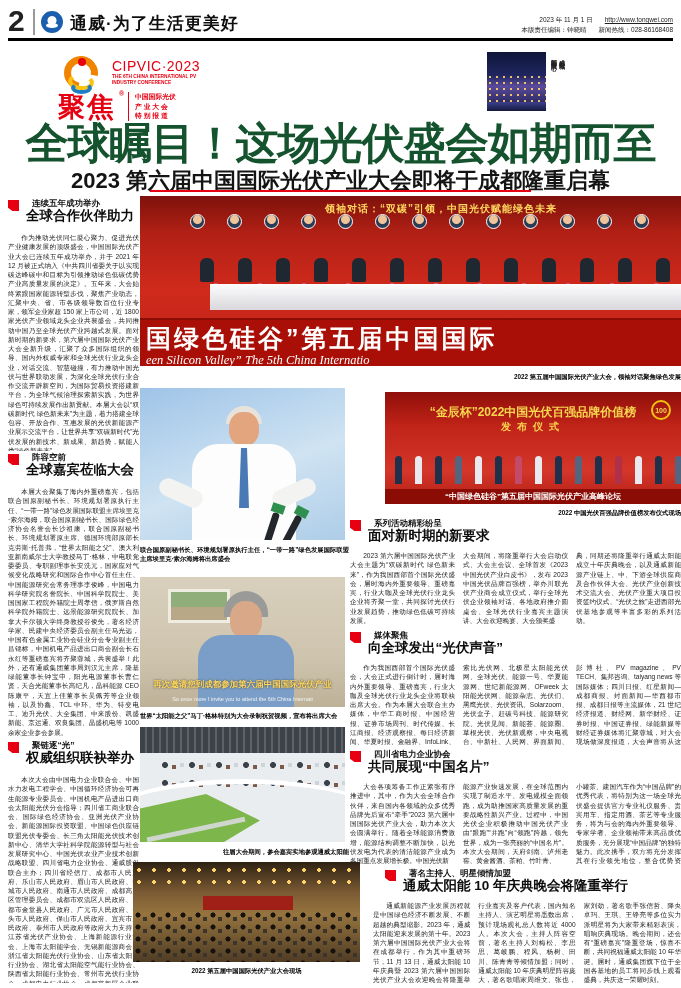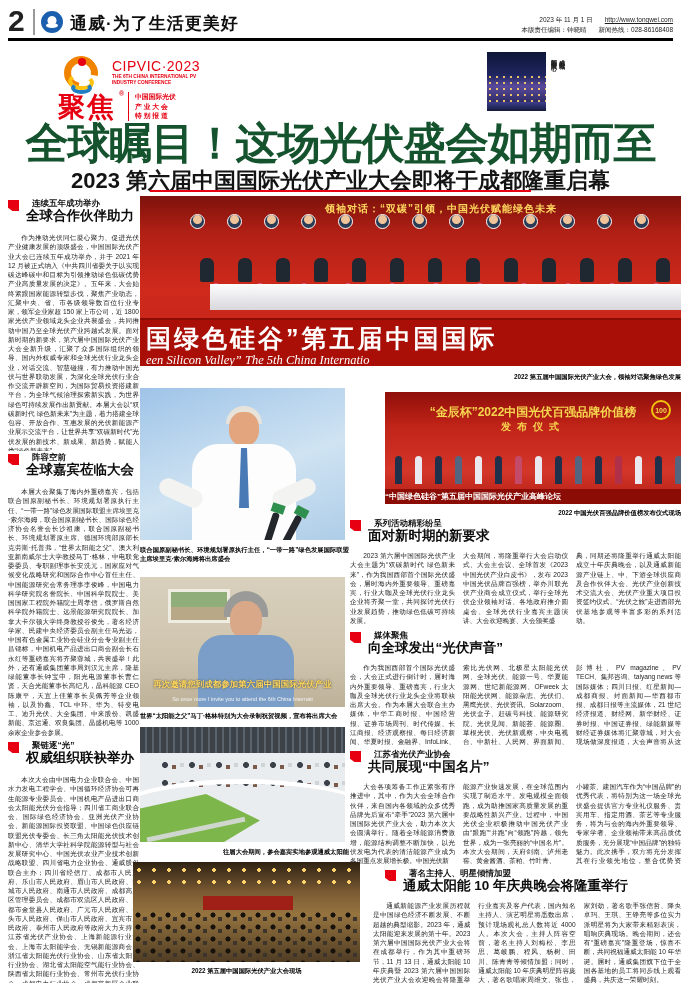--- a/index.html
+++ b/index.html
@@ -133,21 +133,21 @@
      background:linear-gradient(180deg,#8f0f0a 0%,#c02317 30%,#d4362a 70%,#b31d12 100%)}
   .aw-title{position:absolute;left:0;top:12px;width:100%;text-align:center;font-size:12px;
      font-weight:900;color:#f7d64f}
   .aw-sub{position:absolute;left:0;top:28px;width:100%;text-align:center;font-size:10px;
      font-weight:bold;color:#f7d64f;letter-spacing:6px}
   .aw-badge{position:absolute;right:10px;top:8px;width:20px;height:20px;border-radius:50%;
      border:2px solid #f1c40f;color:#f7d64f;font-size:7px;font-weight:bold;text-align:center;line-height:17px}
   .aw-row{position:absolute;left:10px;bottom:20px;right:10px;display:flex;gap:13px;align-items:flex-end}
   .aw-p{width:7px;height:28px;border-radius:4px 4px 0 0;flex:none}
   .aw-banner{position:absolute;left:0;bottom:0;width:100%;height:15px;background:#8a0c05;
-     color:#fff;font-size:8px;font-weight:bold;text-align:left;line-height:15px;white-space:nowrap}
+     color:#fff;font-size:8px;font-weight:bold;text-align:center;line-height:15px;white-space:nowrap}
   
   .s-l1h{left:8px;top:198px}.s-l1b{left:8px;top:233px;width:131px;height:218px}
   .s-l2h{left:8px;top:452px}.s-l2b{left:8px;top:487px;width:131px;height:250px}
   .s-l3h{left:8px;top:740px}.s-l3b{left:8px;top:775px;width:131px;height:208px}
   .s-r1h{left:350px;top:518px}.s-r1b{left:350px;top:551px;width:331px;height:79px}
   .s-r2h{left:350px;top:630px}.s-r2b{left:350px;top:663px;width:331px;height:84px}
   .s-r3h{left:350px;top:749px}.s-r3b{left:350px;top:782px;width:331px;height:84px}
   .s-b1h{left:385px;top:868px}.s-b1b{left:373px;top:901px;width:308px;height:84px}
   .sec-h .marker{position:absolute;left:0;top:2px}
   .sec-h .kick{margin-left:24px}
@@ -337,21 +337,21 @@
     <div class="tit">向全球发出“光伏声音”</div>
   </div>
   <div class="abs cols s-r2b">
     <div class="body-txt ind">作为我国西部首个国际光伏盛会，大会正式进行倒计时，届时海内外重要领导、重磅嘉宾，行业大咖及全球光伏行业龙头企业将联袂出席大会。作为本届大会联合主办媒体，中华工商时报、中国经营报、证券市场周刊、时代传媒、长江商报、经济观察报、每日经济新闻、华夏时报、金融界、InfoLink、国际能源网、</div>
     <div class="body-txt">索比光伏网、北极星太阳能光伏网、全球光伏、能源一号、华夏能源网、世纪新能源网、OFweek 太阳能光伏网、能源杂志、光伏们、黑鹰光伏、光伏资讯、Solarzoom、光伏盒子、赶碳号科技、能源研究院、光伏见闻、新能荟、能源圈、草根光伏、光伏新观察，中央电视台、中新社、人民网、界面新闻、财联社、新京报、中国能源报等权威媒体；</div>
     <div class="body-txt">彭博社、PV magazine、PV TECH、集邦咨询、taiyang news 等国际媒体；四川日报、红星新闻—成都商报、封面新闻—华西都市报、成都日报等主流媒体，21 世纪经济报道、财经网、新华财经、证券时报、中国证券报、绿能新媒等财经证券媒体将汇聚蓉城，对大会现场做深度报道，大会声音将从这里传向世界。</div>
   </div>
 
   <div class="abs sec-h s-r3h">
     <div class="marker"></div>
-    <div class="kick">江苏省光伏产业协会</div>
+    <div class="kick">四川省电力企业协会</div>
     <div class="tit">共同展现“中国名片”</div>
   </div>
   <div class="abs cols s-r3b">
     <div class="body-txt ind">大会各项筹备工作正紧张有序推进中，其中，作为大会全球合作伙伴，来自国内各领域的众多优秀品牌先后宣布“牵手”2023 第六届中国国际光伏产业大会，助力本次大会圆满举行。随着全球能源消费激增，能源结构调整不断加快，以光伏发电为代表的清洁能源产业成为各国重点发展增长极。中国光伏新</div>
     <div class="body-txt">能源产业快速发展，在全球范围内实现了制造水平、发电规模全面领跑，成为助推国家高质量发展的重要战略性新兴产业。过程中，中国光伏企业积极推动中国光伏产业由“跟跑”“并跑”向“领跑”跨越，领先世界，成为一张亮丽的“中国名片”。本次大会期间，天府剑南、泸州老窖、黄金酱酒、茶粕、竹叶青、</div>
     <div class="body-txt">小罐茶、建国汽车作为“中国品牌”的优秀代表，将特别为这一场全球光伏盛会提供官方专业礼仪服务、贵宾用车、指定用酒、茶艺等专业服务，将为与会的海内外重要领导、专家学者、企业领袖带来高品质优质服务，充分展现“中国品牌”的独特魅力。此次携手，双方将充分发挥其在行业领先地位，整合优势资源，助力大会圆满召开。</div>
   </div>
 
   <div class="abs ph ph-gala">
     <div class="ga-lights"></div>

